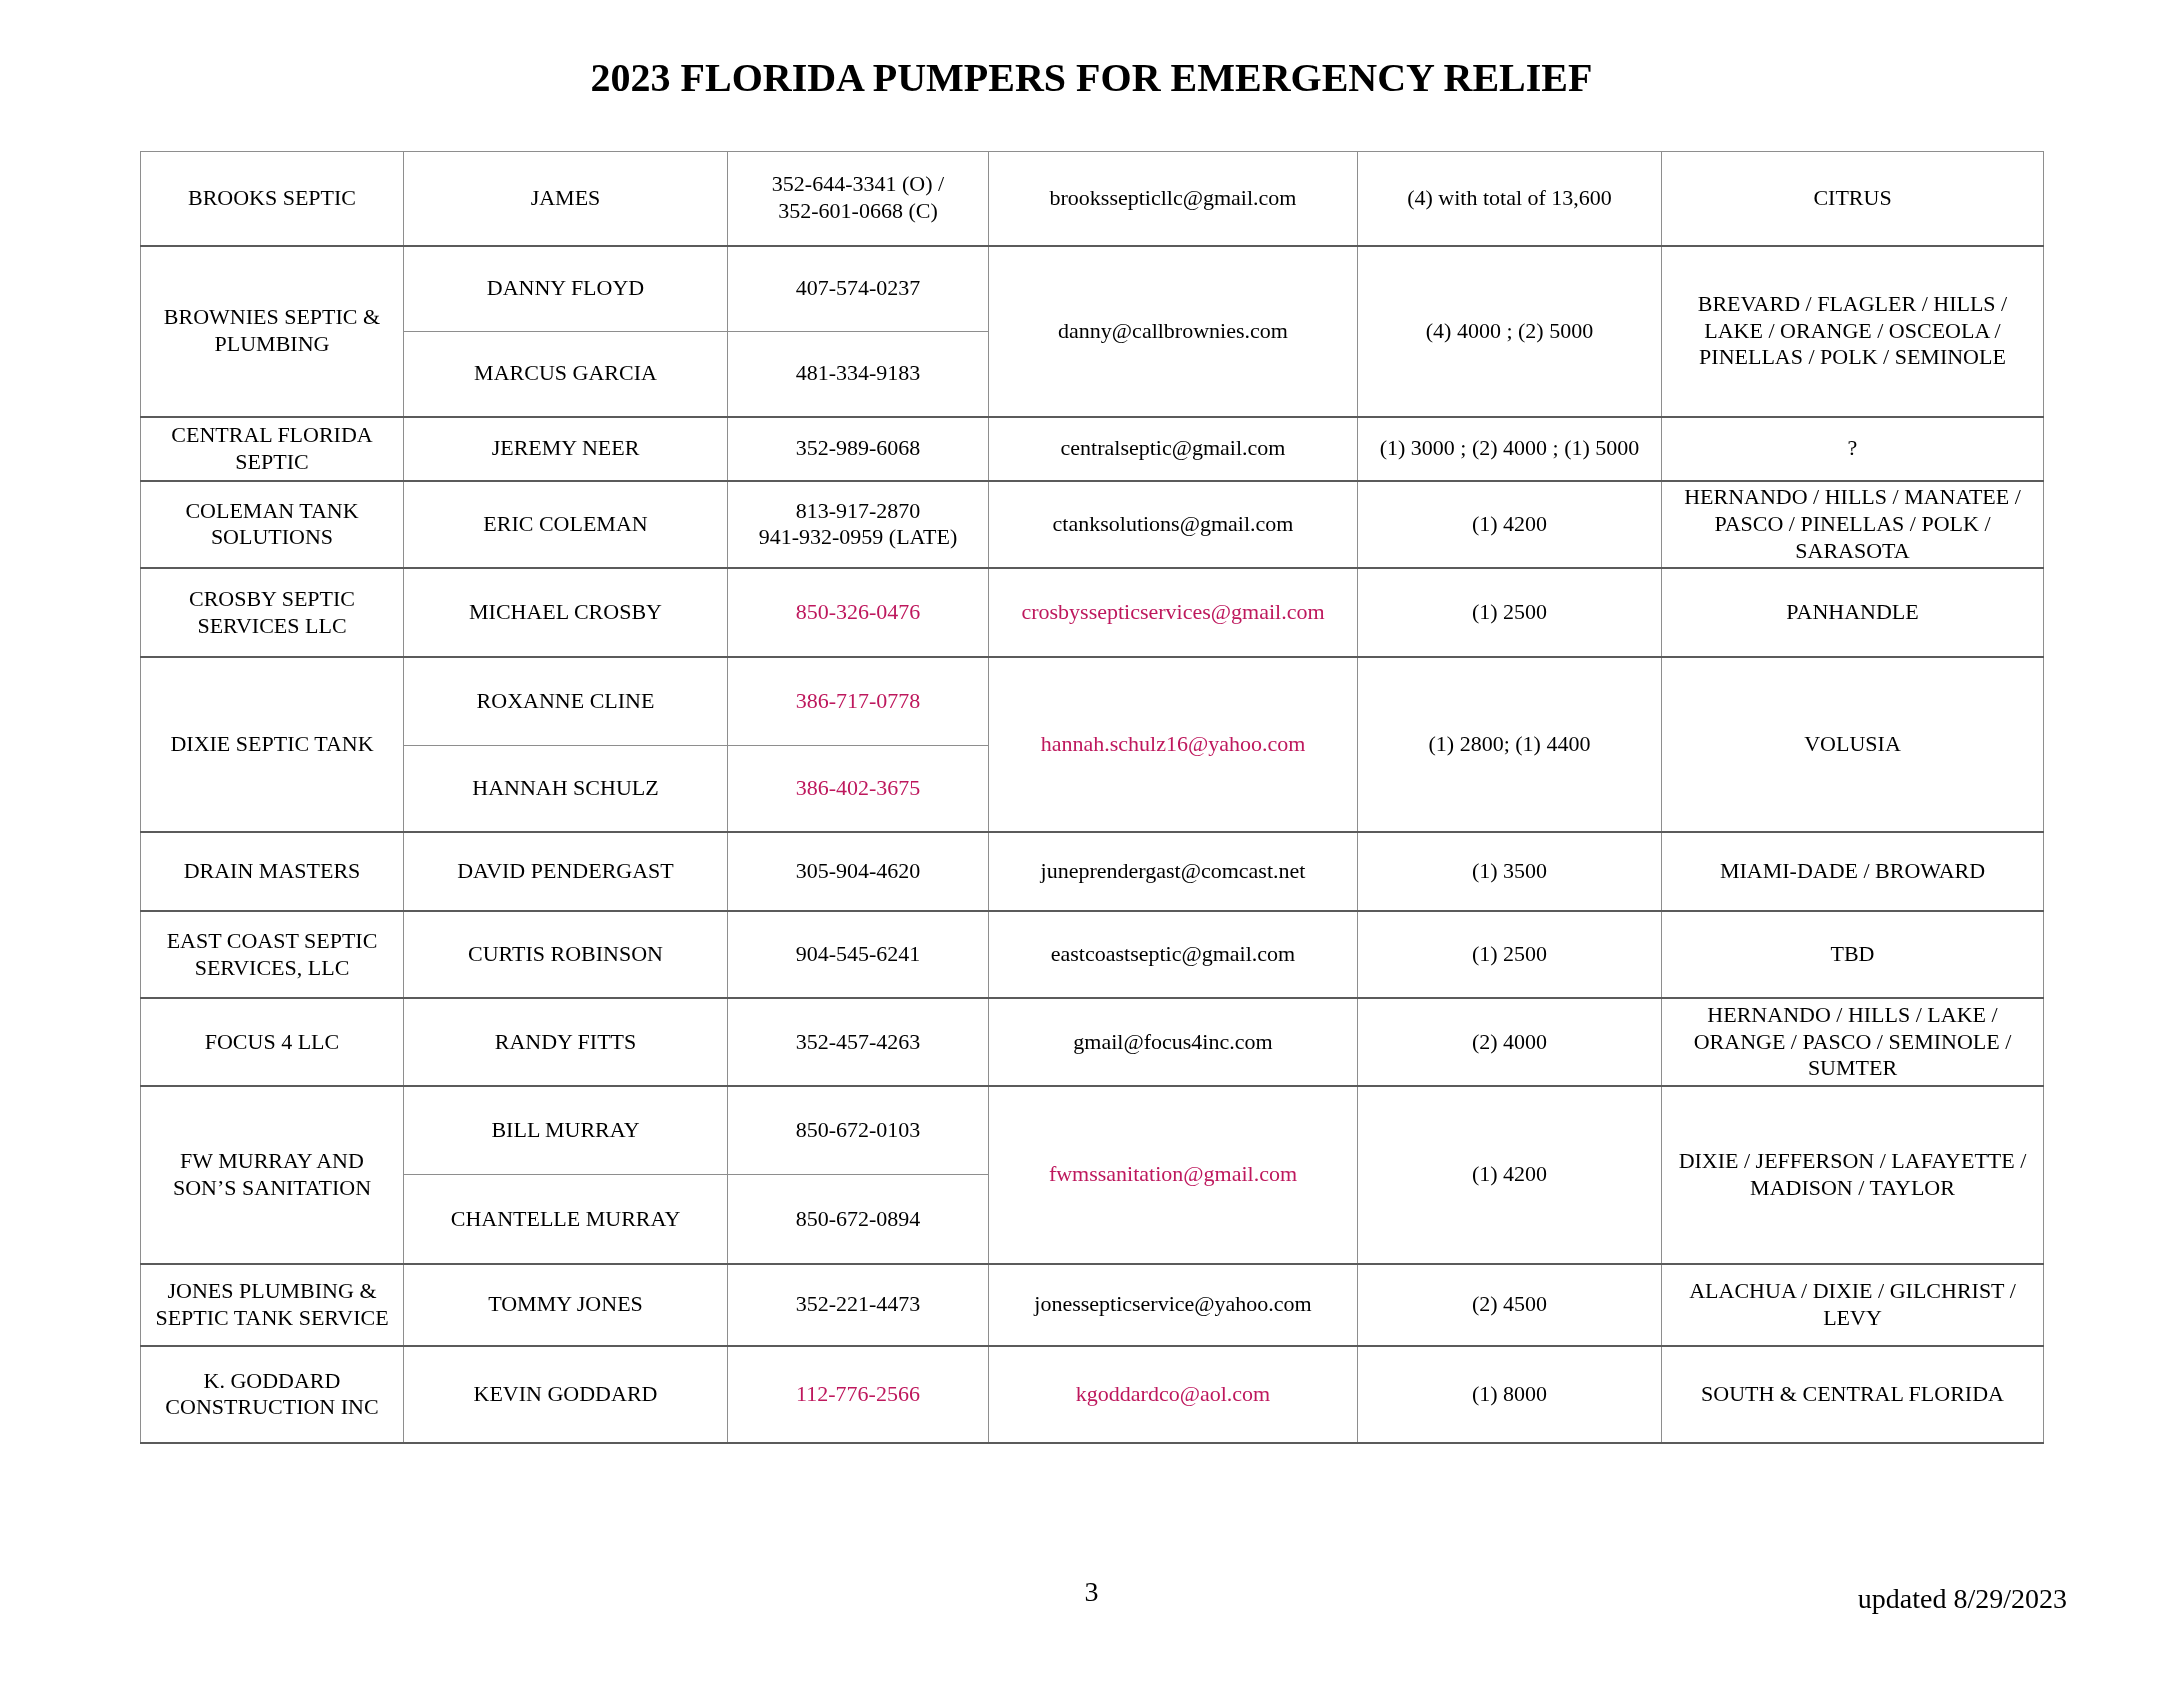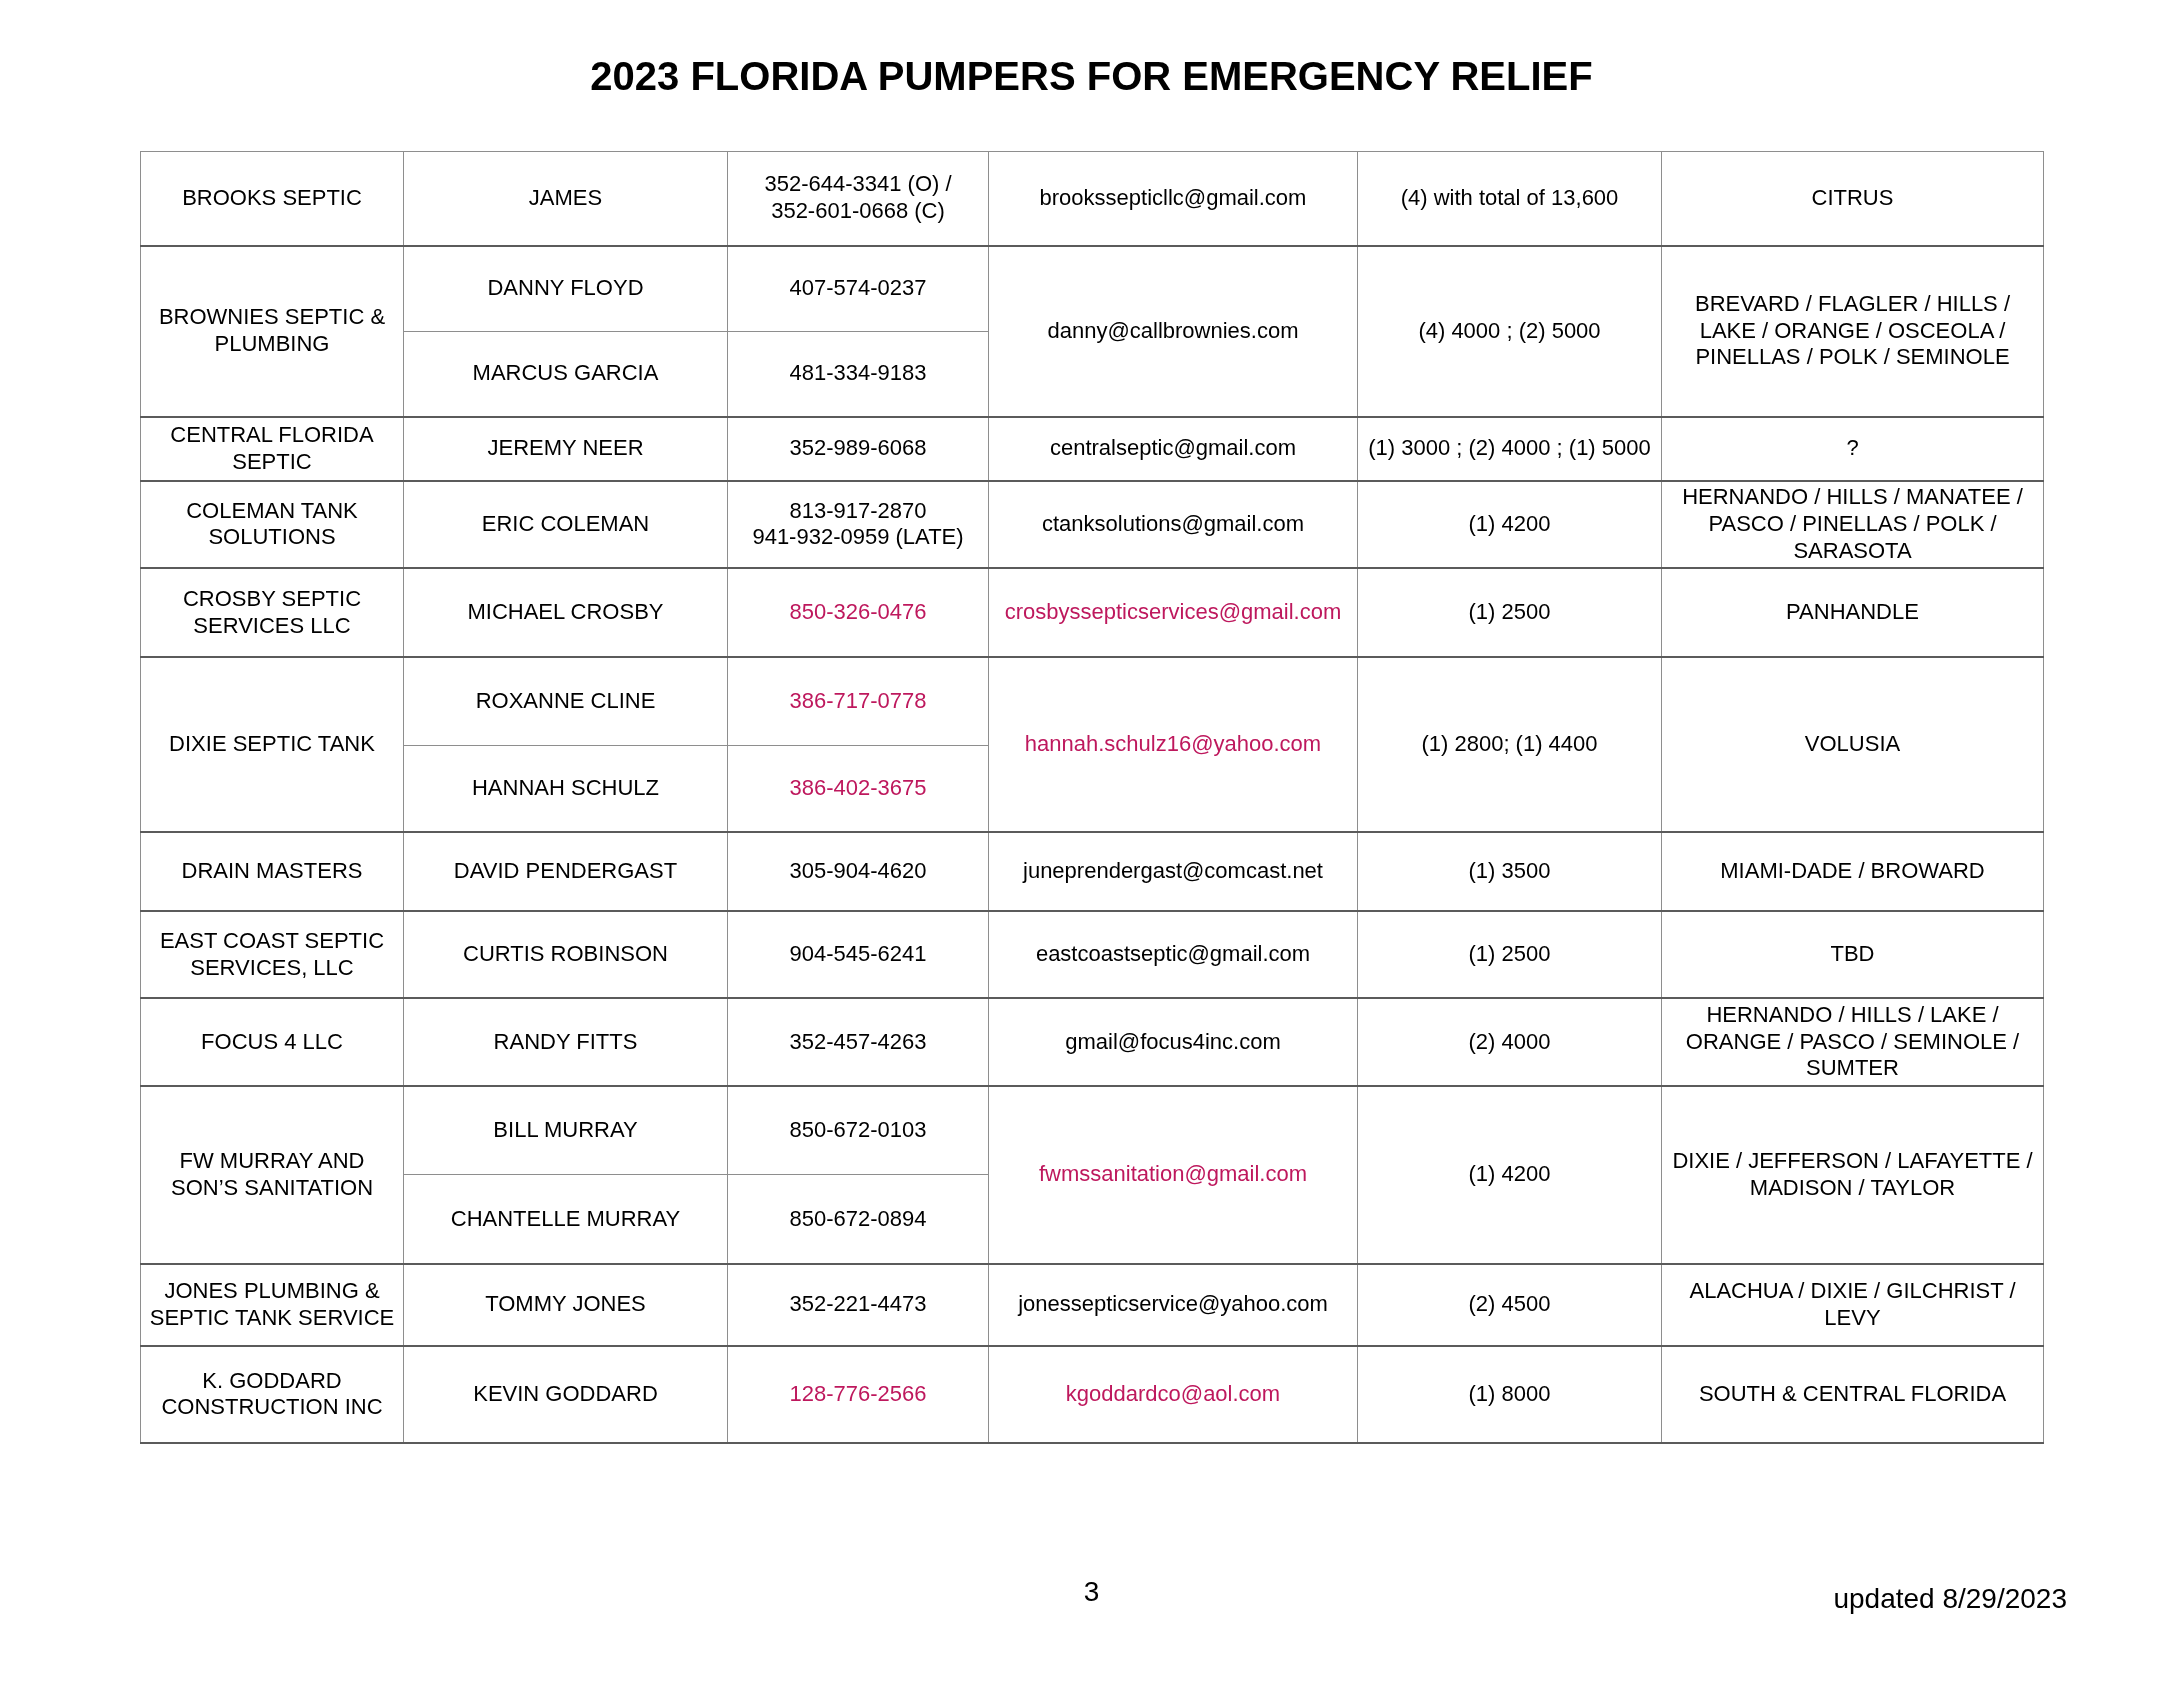--- a/index.html
+++ b/index.html
@@ -1,17 +1,17 @@
 <!DOCTYPE html>
 <html style="font-size:10.6px"><head>
 <meta charset="utf-8">
 <style>
   html,body{margin:0;padding:0;background:#e8e8e8}
   .page{position:relative;width:2183px;height:1687px;background:#ffffff;
-        font-family:Liberation Sans, sans-serif;color:#000;overflow:hidden}
+        font-family:Liberation Serif, serif;color:#000;overflow:hidden}
   .title{position:absolute;top:54px;left:0;width:100%;text-align:center;
          font-size:40px;font-weight:700}
   table.roster{position:absolute;left:140px;top:151px;width:1904px;
          border-collapse:collapse;table-layout:fixed}
   td{border:1.3px solid #8e8e8e;text-align:center;vertical-align:middle;
      font-size:22px;line-height:1.22;padding:4px 6.6px;overflow:hidden;word-wrap:break-word}
   tr.gb>td,td.sp{border-bottom:2.6px solid #5b5b5b}
   tr.gt>td{border-top:1.3px solid #8e8e8e}
   .c-contact,.c-email,.c-cap{white-space:nowrap}
   .c-phone{white-space:pre-line}
@@ -152,21 +152,21 @@
       <td class="c-contact">TOMMY JONES</td>
       <td class="c-phone">352-221-4473</td>
       <td class="c-email">jonessepticservice@yahoo.com</td>
       <td class="c-cap">(2) 4500</td>
       <td class="c-county">ALACHUA / DIXIE / GILCHRIST / LEVY</td>
     </tr>
 
     <tr class="t11 gb">
       <td class="c-company">K. GODDARD CONSTRUCTION INC</td>
       <td class="c-contact">KEVIN GODDARD</td>
-      <td class="c-phone muted">128-776-2566</td>
+      <td class="c-phone muted">112-776-2566</td>
       <td class="c-email muted">kgoddardco@aol.com</td>
       <td class="c-cap">(1) 8000</td>
       <td class="c-county">SOUTH &amp; CENTRAL FLORIDA</td>
     </tr>
   </tbody>
     </table>
 
   <div class="pageno">3</div>
   <div class="updated">updated 8/29/2023</div>
 

